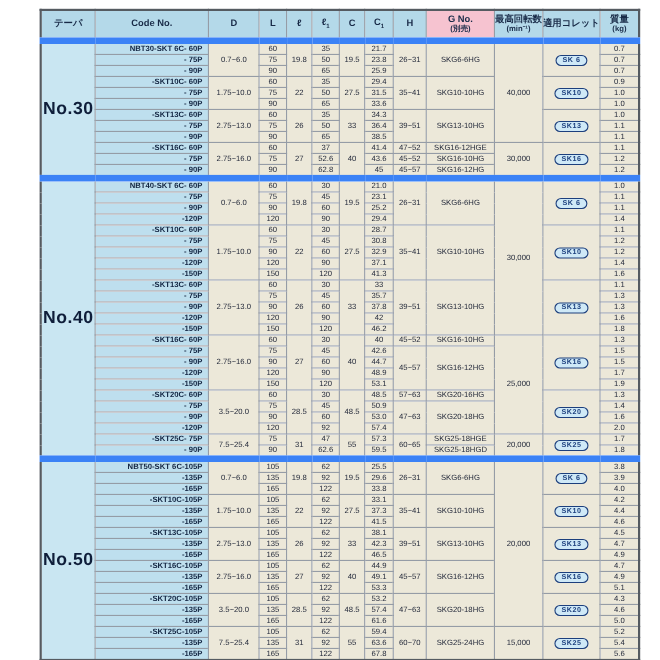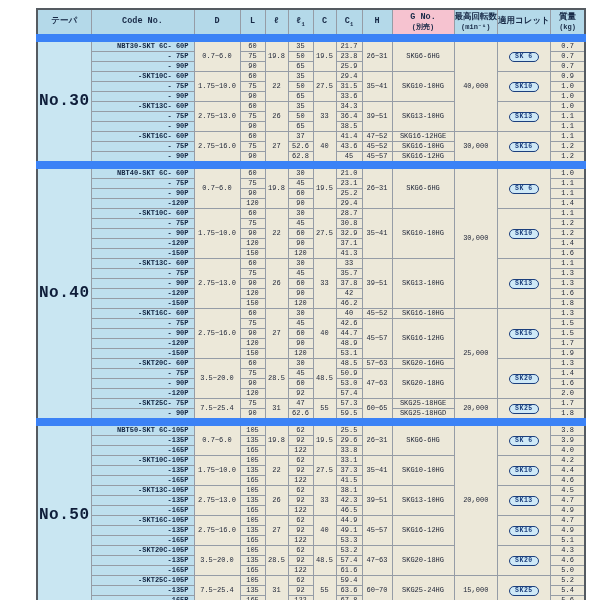--- a/index.html
+++ b/index.html
@@ -1,31 +1,31 @@
 <!DOCTYPE html>
 <html><head>
 <meta charset="utf-8">
 <style>
   html,body{margin:0;padding:0;}
   .page{position:relative;width:600px;height:600px;background:#ffffff;overflow:hidden;
-        font-family:Liberation Mono, monospace;}
+        font-family:Liberation Sans, sans-serif;}
   table.spec{position:absolute;left:36px;top:8px;border-collapse:collapse;table-layout:fixed;
              border:2px solid #555b61;}
   .spec th,.spec td{border:1px solid #959ca6;overflow:hidden;white-space:nowrap;}
   .spec thead th{background:#b4d9e9;color:#182a47;font-weight:bold;font-size:8.5px;
                  line-height:1.15;height:22px;padding:1px 0;text-align:center;}
   .spec thead th.pink{background:#f6c3d0;text-align:center;}
   .spec thead th .sub-line{font-size:7px;font-weight:bold;}
   .spec tbody td{background:#ece8d9;color:#23293a;font-size:7px;line-height:9px;height:9px;
                  padding:0 1px;text-align:center;}
   .spec tbody td.taper{background:#c9e6f2;color:#0f1e3a;font-size:16px;font-weight:bold;
                        letter-spacing:0.5px;}
   .spec tbody td.code{background:#bedfee;color:#122441;font-weight:bold;text-align:right;
                       padding-right:5px;}
-  .spec tbody tr.section-start td{border-top:8px solid #3b82f6;}
+  .spec tbody tr.section-start td{border-top:6px solid #3b82f6;}
   .badge{display:inline-block;border:1px solid #1c3f7d;border-radius:6px;background:#cfe9f7;
          color:#1c3f7d;font-weight:bold;font-size:6.5px;line-height:8px;padding:0 5px;
          letter-spacing:0.5px;}
   sub{font-size:5.5px;}
 </style>
 </head>
 <body>
 
 <div class="page">
   <table class="spec">

